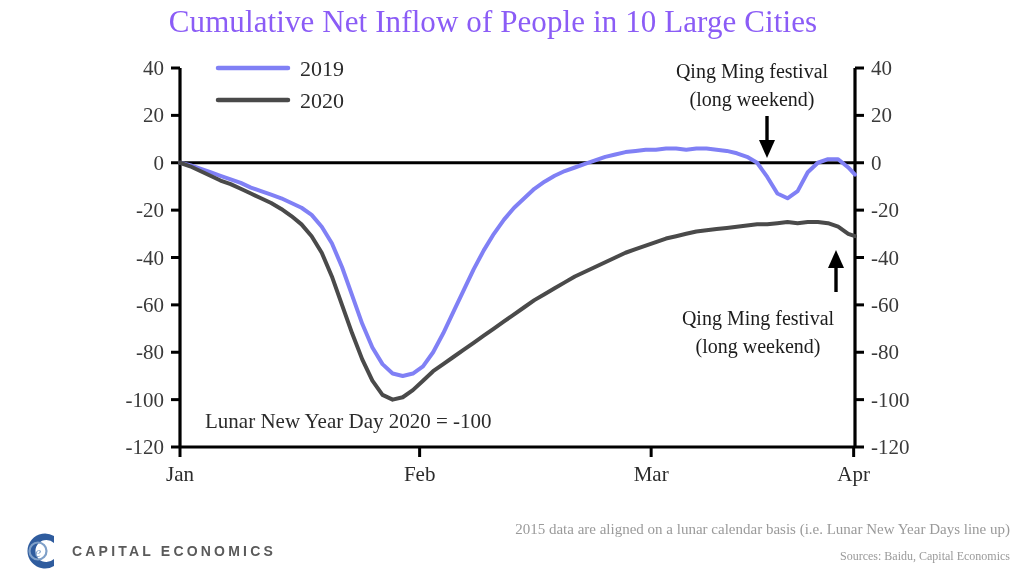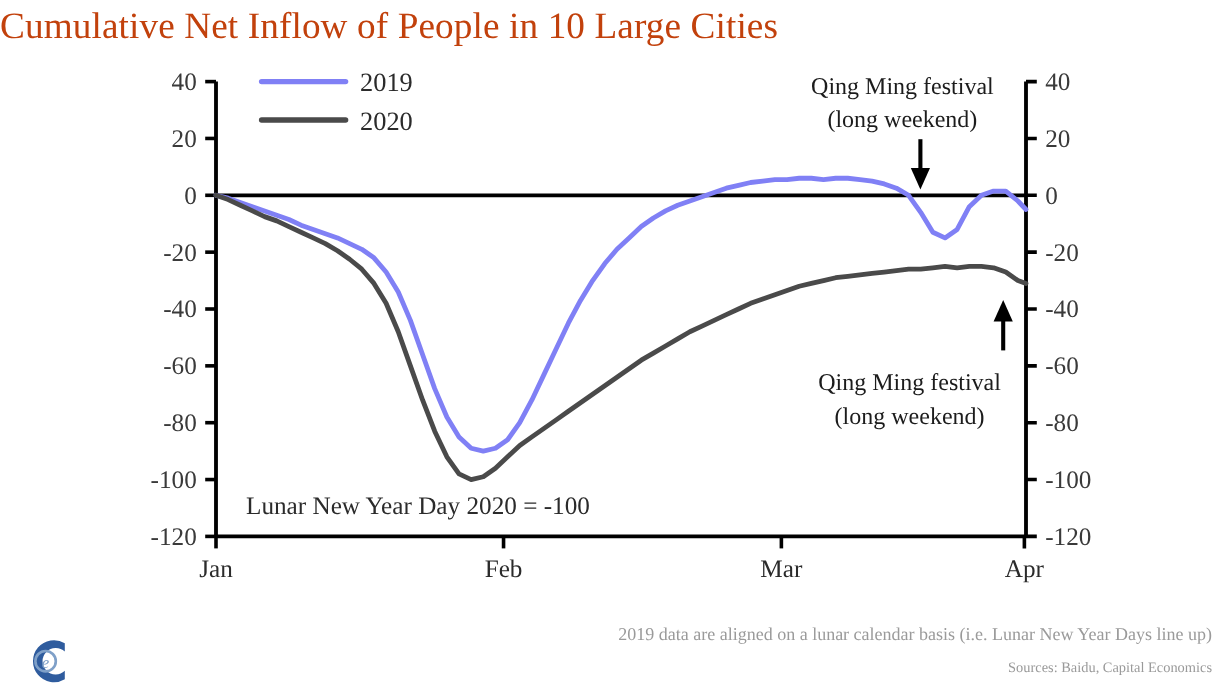--- a/index.html
+++ b/index.html
@@ -18,24 +18,24 @@
   #chart-root {
     position: absolute;
     inset: 0;
   }
 
   .chart-title {
     position: absolute;
     left: 0;
     top: 4px;
     width: 986px;
-    text-align: left;
+    text-align: center;
     font-family: "Liberation Serif", serif;
     font-size: 31px;
-    color: #c2410c;
+    color: #8b5cf6;
     letter-spacing: 0.1px;
     white-space: nowrap;
   }
 
   svg#plot {
     position: absolute;
     left: 0;
     top: 0;
   }
 
@@ -178,24 +178,25 @@
         <text x="758" y="325" class="annot-text" text-anchor="middle">Qing Ming festival</text>
         <text x="758" y="353" class="annot-text" text-anchor="middle">(long weekend)</text>
         <g>
           <line x1="836" y1="292" x2="836" y2="266" stroke="#000" stroke-width="3.4"></line>
           <polygon points="828,268 844,268 836,250" fill="#000"></polygon>
         </g>
         <text x="205" y="428" class="inplot-note" text-anchor="start">Lunar New Year Day 2020 = -100</text>
       </g>
   </svg>
 
-  <div class="footer-note">2019 data are aligned on a lunar calendar basis (i.e. Lunar New Year Days line up)</div>
+  <div class="footer-note">2015 data are aligned on a lunar calendar basis (i.e. Lunar New Year Days line up)</div>
   <div class="footer-sources">Sources: Baidu, Capital Economics</div>
 
   <div id="logo">
     <svg width="46" height="44" viewBox="0 0 46 44">
       <path d="M40 7 A17.5 17.5 0 1 0 40 37 L40 30 A11 11 0 1 1 40 14 Z" fill="#2f5c9e"></path>
       <circle cx="24" cy="22" r="8.5" fill="none" stroke="#7fa0c8" stroke-width="2.2"></circle>
       <text x="24" y="28" text-anchor="middle" font-family="Liberation Serif, serif" font-size="14" font-style="italic" fill="#7fa0c8">e</text>
     </svg>
+    <span class="logo-word">CAPITAL ECONOMICS</span>
   </div>
 
 </div>
 
 </body></html>

